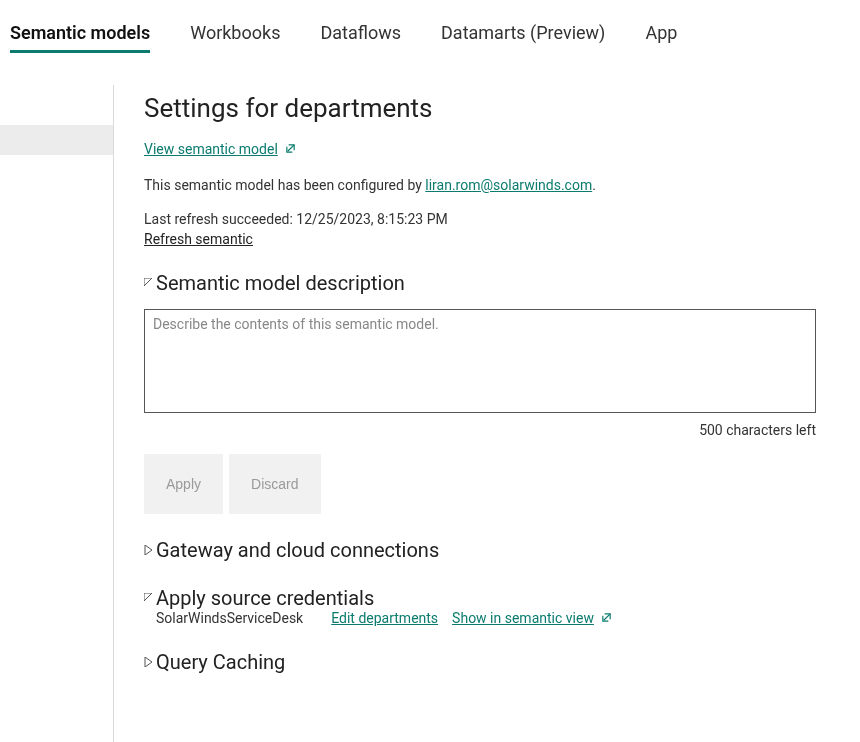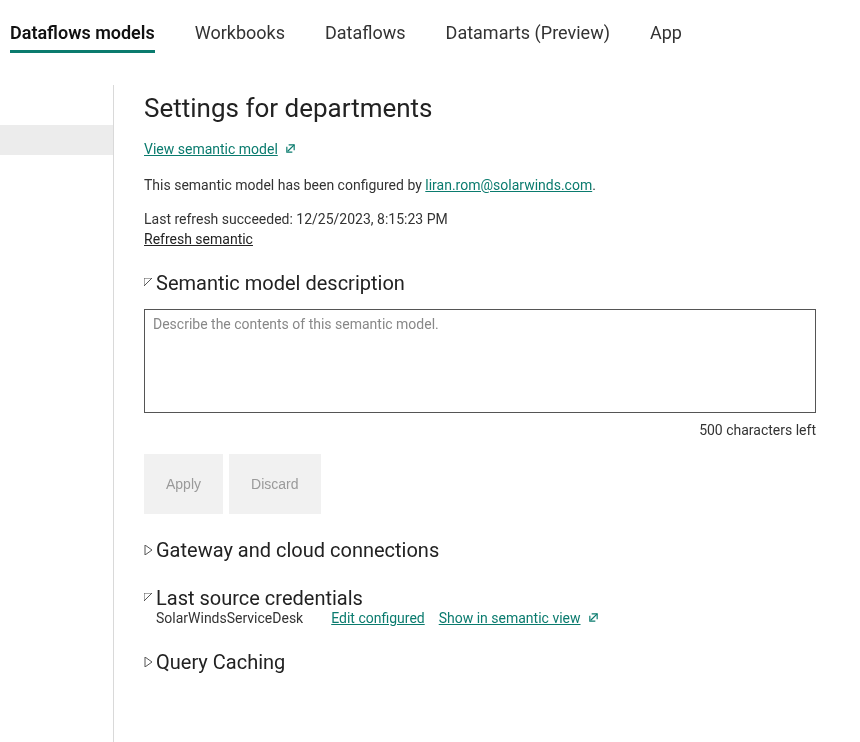--- a/index.html
+++ b/index.html
@@ -165,21 +165,21 @@
     font-size:14px;
     padding-left:12px;
   }
   .ds-name{color:#333;}
   .ds-links{display:flex;gap:14px;}
 </style>
 </head>
 <body>
 
 <div class="tabs">
-  <div class="tab active">Dataflows models</div>
+  <div class="tab active">Semantic models</div>
   <div class="tab">Workbooks</div>
   <div class="tab">Dataflows</div>
   <div class="tab">Datamarts (Preview)</div>
   <div class="tab">App</div>
 </div>
 
 <div class="body">
   <div class="sidebar">
     <div style="height:40px"></div>
     <div class="sidebar-sel"></div>
@@ -239,26 +239,26 @@
       </div>
     </div>
 
     <div class="section">
       <div class="section-head">
         <span class="tri">
           <svg width="10" height="10" viewBox="0 0 10 10">
               <polygon points="0,0 8,0 0,8" fill="none" stroke="#555" stroke-width="1"></polygon>
             </svg>
         </span>
-        <span>Last source credentials</span>
+        <span>Apply source credentials</span>
       </div>
       <div class="ds-row">
         <span class="ds-name">SolarWindsServiceDesk</span>
         <span class="ds-links">
-          <a class="link">Edit configured</a>
+          <a class="link">Edit departments</a>
           <span>
             <a class="link">Show in semantic view</a>
             <span class="ext-icon">
               <svg viewBox="0 0 12 12" width="11" height="11" fill="none" stroke="#0a7b6e" stroke-width="1.3">
                 <path d="M4 2 H10 V8"></path>
                   <path d="M10 2 L3 9"></path>
                   <path d="M2 4 V10 H8"></path>
               </svg>
             </span>
           </span>

